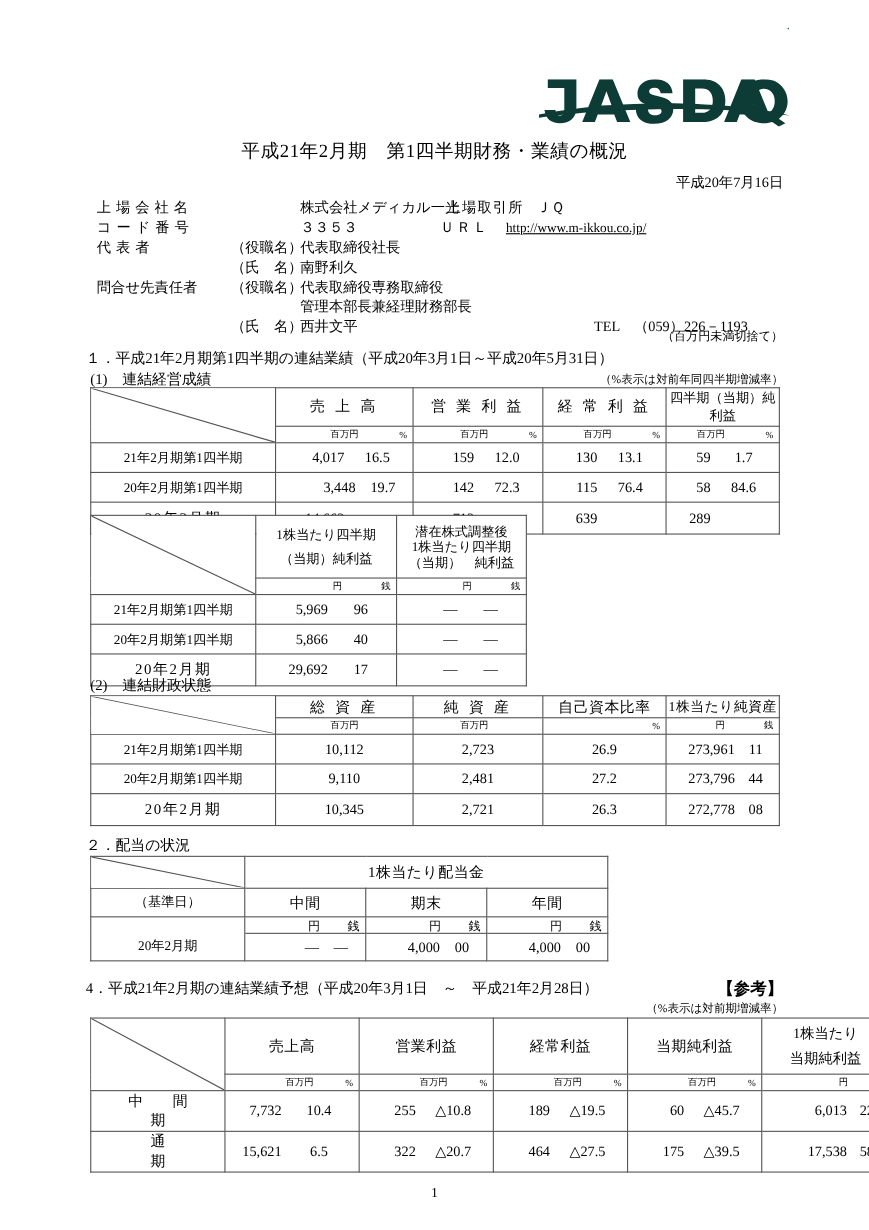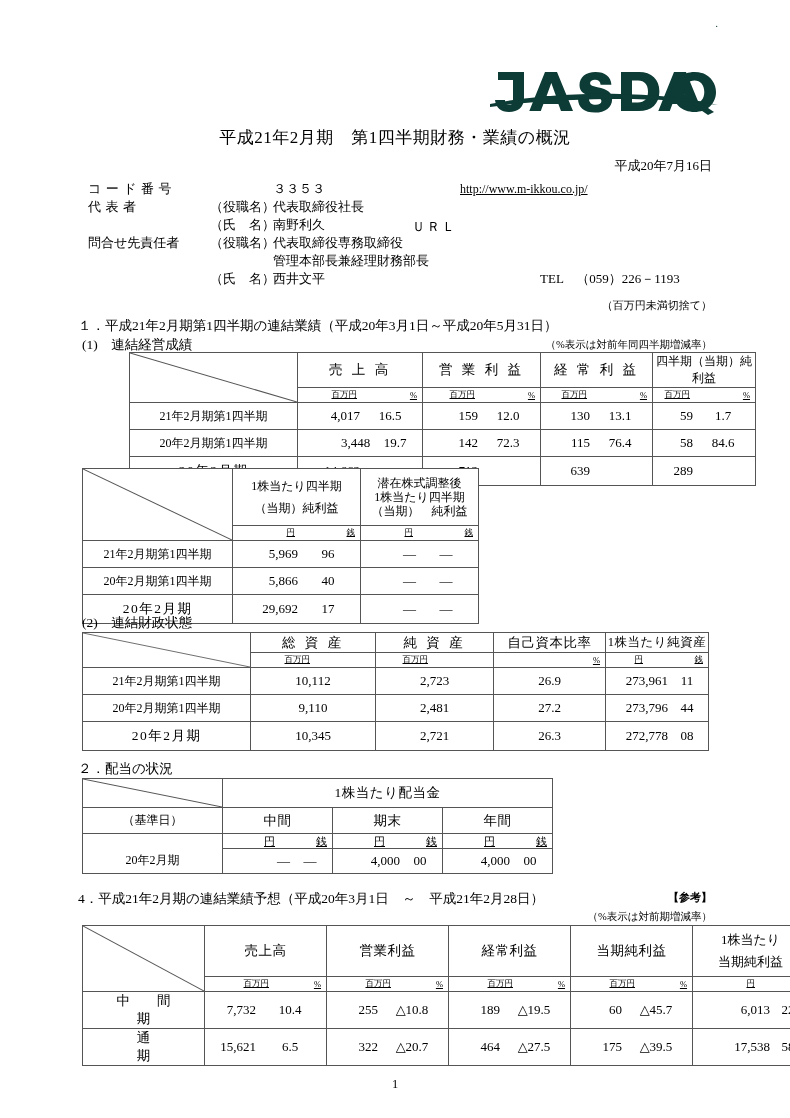--- a/index.html
+++ b/index.html
@@ -69,21 +69,21 @@
     font-size: 13px;
     line-height: 18px;
     width: 630px;
   }
   .cb-line { position: relative; height: 18px; white-space: nowrap; }
   .cb-label { position: absolute; left: 0; letter-spacing: 4.5px; }
   .cb-label.narrow { letter-spacing: 0px; }
   .cb-role { position: absolute; left: 122px; }
   .cb-val { position: absolute; left: 185px; }
   .cb-right { position: absolute; left: 318px; letter-spacing: 1px; }
-  .cb-right2 { position: absolute; left: 324px; letter-spacing: 2px; margin-top: 38px; }
+  .cb-right2 { position: absolute; left: 312px; letter-spacing: 2px; }
   .cb-url { position: absolute; left: 372px; text-decoration: underline; font-size: 12px; letter-spacing: 0px; }
   .cb-tel { position: absolute; left: 452px; font-size: 13px; }
 
   .note-right {
     position: absolute;
     right: 78px;
     font-size: 11px;
   }
 
   
@@ -95,21 +95,21 @@
   }
   .sub-head {
     position: absolute;
     left: 82px;
     font-size: 13.5px;
     white-space: nowrap;
   }
   .sec-ref {
     position: absolute;
     right: 78px;
-    font-size: 11px;
+    font-size: 15px;
     font-weight: bold;
   }
   .pct-note {
     position: absolute;
     right: 78px;
     font-size: 10.5px;
   }
 
   
   table.fin {
@@ -143,22 +143,21 @@
   }
 
   .unit-row td { font-size: 8.5px; height: 14px; border-bottom: none; padding-right: 4px; }
   .unit-row td.lbl { border-right: 1px solid #555; }
   .unit-cell {
     display: flex;
     justify-content: flex-end;
     align-items: center;
     height: 14px;
     padding-right: 5px;
-    gap: 16px;
-    text-decoration: underline;
+    gap: 0px;
   }
   .unit-cell .u1 { flex: 1; text-align: right; padding-right: 8px; }
   .unit-cell .u2 { width: 36px; text-align: right; }
 
   .rowlabel { font-size: 12px; letter-spacing: 0px; }
   .rowlabel.big { font-size: 13.5px; letter-spacing: 1.5px; }
   .rl-spread {
     display: flex;
     justify-content: space-around;
     padding: 0 26px;
@@ -208,20 +207,26 @@
         <path d="M206 28 l18 12 l-6 3 l-16 -11 Z"></path>
         <path d="M0 32 C 40 24, 90 21, 130 22 C 170 23, 205 27, 228 33 C 198 29, 165 27, 130 27 C 92 27, 40 29, 0 35 Z"></path>
       </g>
     </svg>
   </div>
 
   <div class="doc-title">平成21年2月期　第1四半期財務・業績の概況</div>
   <div class="doc-date">平成20年7月16日</div>
 
   <div class="company-block">
+    <div class="cb-line">
+      <span class="cb-label">上場会社名</span>
+      <span class="cb-val">株式会社メディカル一光</span>
+      <span class="cb-right">上場取引所</span>
+      <span style="position:absolute;left:400px;">ＪＱ</span>
+    </div>
     <div class="cb-line">
       <span class="cb-label">コード番号</span>
       <span class="cb-val">３３５３</span>
       <span class="cb-right2">ＵＲＬ</span>
       <span class="cb-url">http://www.m-ikkou.co.jp/</span>
     </div>
     <div class="cb-line">
       <span class="cb-label">代表者</span>
       <span class="cb-role">（役職名）</span>
       <span class="cb-val">代表取締役社長</span>
@@ -244,21 +249,21 @@
       <span class="cb-tel">TEL　（059）226－1193</span>
     </div>
   </div>
 
   <div class="note-right" style="top:298px;">（百万円未満切捨て）</div>
 
   <div class="sec-head" style="top:317px;">１．平成21年2月期第1四半期の連結業績（平成20年3月1日～平成20年5月31日）</div>
   <div class="sub-head" style="top:336px;">(1)　連結経営成績</div>
   <div class="pct-note" style="top:338px;">（%表示は対前年同四半期増減率）</div>
 
-  <table class="fin" style="top:352px; left:82px; width:626px;margin-left:47px;">
+  <table class="fin" style="top:352px; left:82px; width:626px;">
     <colgroup>
       <col style="width:168px">
         <col style="width:125px">
         <col style="width:118px">
         <col style="width:112px">
         <col style="width:103px">
     </colgroup>
     <tbody>
         <tr>
       <td class="diag" rowspan="2" style="height:32px;">

